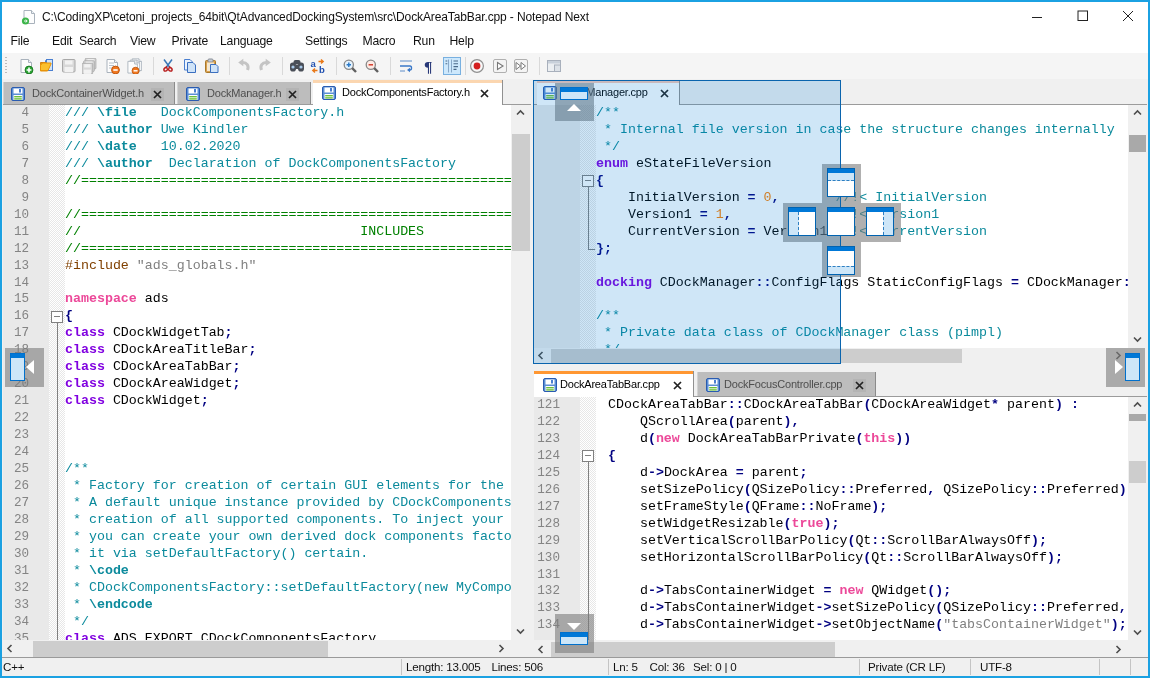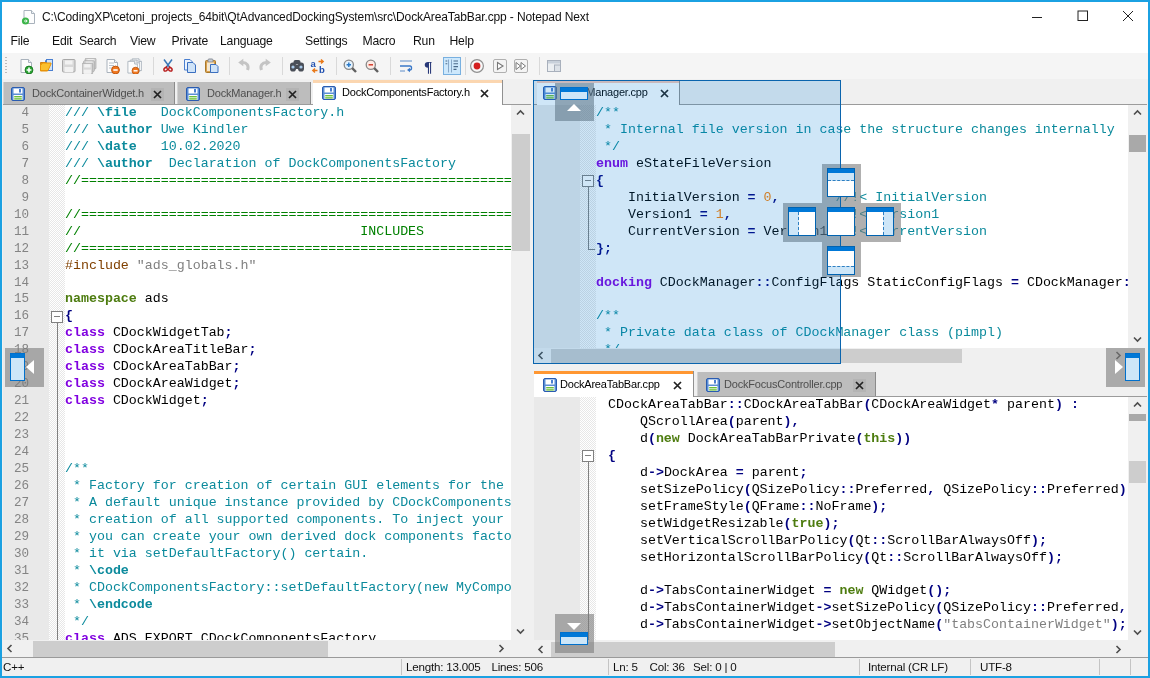--- a/index.html
+++ b/index.html
@@ -16,21 +16,21 @@
 .tabline{position:absolute;height:1px;background:#9b9b9b}
 .tab{position:absolute;font-size:11px;letter-spacing:-0.2px;white-space:nowrap;overflow:hidden}
 .tab.inact{background:#bdbdbd;border-right:1px solid #8b8b8b;border-left:1px solid #d2d2d2;color:#4e4e4e}
 .tab.act{background:#fff;color:#000;border-right:1px solid #909090}
 .tstrip{position:absolute;left:0;top:0;right:0;height:3px}
 .ed{position:absolute;background:#fff;overflow:hidden}
 .gut{position:absolute;left:0;top:0;bottom:0;background:#e9e9e9}
 .fold{position:absolute;top:0;bottom:0;background-image:repeating-conic-gradient(#e7e7e7 0% 25%,#ffffff 0% 50%);background-size:2px 2px}
 pre.code{position:absolute;font-family:"Liberation Mono",monospace;font-size:13.3px;line-height:16.95px;color:#000}
 pre.nums{position:absolute;font-family:"Liberation Mono",monospace;font-size:12.6px;line-height:16.95px;color:#848484;text-align:right}
-.d{color:#0b8a9c}.c{color:#008000}.k1{color:#4d7c0f;font-weight:bold}.k2{color:#8000e0;font-weight:bold}
+.d{color:#0b8a9c}.c{color:#008000}.k1{color:#ec4899;font-weight:bold}.k2{color:#8000e0;font-weight:bold}
 .pp{color:#804000}.str{color:#808080}.num{color:#ff8000}.op{color:#000080;font-weight:bold}
 .sb{position:absolute;background:#f0f0f0}
 .sbt{position:absolute;background:#cdcdcd}
 .sbt2{position:absolute;background:#a9a9a9}
 .fline{position:absolute;width:1px;background:#808080}
 .fbox{position:absolute;width:12px;height:12px;background:#fff;border:1px solid #808080}
 .fbox:after{content:"";position:absolute;left:2px;right:2px;top:4px;height:1px;background:#808080}
 #statusbar{left:2px;top:657px;width:1146px;height:19px;background:#f0f0f0;border-top:1px solid #9a9a9a}
 .st{position:absolute;top:2px;font-size:11.6px;letter-spacing:-0.2px;color:#111;white-space:pre}
 .ssep{position:absolute;top:1px;width:1px;height:16px;background:#c4c4c4}
@@ -438,20 +438,34 @@
     </svg>
     <span class="abs" style="left:26px;top:6px;color:#4e4e4e">DockFocusController.cpp</span>
     <svg class="abs" style="left:155px;top:7px" width="13" height="13" viewBox="0 0 13 13">
       <rect x="0" y="0" width="13" height="13" fill="#b4b4b4"></rect>
       <path d="M3 3 L10 10 M10 3 L3 10" stroke="#222" stroke-width="1.7"></path>
     </svg>
   </div>
 <div class="ed" style="left:534px;top:397px;width:594px;height:243px">
 <div class="gut" style="width:46px"></div>
 <div class="fold" style="left:46px;width:16px"></div>
+<pre class="nums" style="left:0;top:0;width:26px">121
+122
+123
+124
+125
+126
+127
+128
+129
+130
+131
+132
+133
+134</pre>
 <pre class="code" style="left:74px;top:0">CDockAreaTabBar<span class="op">::</span>CDockAreaTabBar<span class="op">(</span>CDockAreaWidget<span class="op">*</span> parent<span class="op">)</span> <span class="op">:</span>
     QScrollArea<span class="op">(</span>parent<span class="op">),</span>
     d<span class="op">(</span><span class="k1">new</span> DockAreaTabBarPrivate<span class="op">(</span><span class="k1">this</span><span class="op">))</span>
 <span class="op">{</span>
     d<span class="op">-&gt;</span>DockArea <span class="op">=</span> parent<span class="op">;</span>
     setSizePolicy<span class="op">(</span>QSizePolicy<span class="op">::</span>Preferred<span class="op">,</span> QSizePolicy<span class="op">::</span>Preferred<span class="op">);</span>
     setFrameStyle<span class="op">(</span>QFrame<span class="op">::</span>NoFrame<span class="op">);</span>
     setWidgetResizable<span class="op">(</span><span class="k1">true</span><span class="op">);</span>
     setVerticalScrollBarPolicy<span class="op">(</span>Qt<span class="op">::</span>ScrollBarAlwaysOff<span class="op">);</span>
     setHorizontalScrollBarPolicy<span class="op">(</span>Qt<span class="op">::</span>ScrollBarAlwaysOff<span class="op">);</span>
@@ -515,21 +529,21 @@
 <div class="tri" style="left:567px;top:104px;border-left:7px solid transparent;border-right:7px solid transparent;border-bottom:7px solid #fff"></div>
 <div class="hrect" style="left:560px;top:632px"></div>
 <div class="tri" style="left:567px;top:623px;border-left:7px solid transparent;border-right:7px solid transparent;border-top:7px solid #fff"></div>
 <div id="statusbar" class="abs">
 <span class="st" style="left:1px">C++</span>
 <span class="st" style="left:404px">Length: 13.005</span>
 <span class="st" style="left:489.5px">Lines: 506</span>
 <span class="st" style="left:611px">Ln: 5</span>
 <span class="st" style="left:647.5px">Col: 36</span>
 <span class="st" style="left:691px">Sel: 0 | 0</span>
-<span class="st" style="left:866px">Internal (CR LF)</span>
+<span class="st" style="left:866px">Private (CR LF)</span>
 <span class="st" style="left:978px">UTF-8</span>
 <div class="ssep" style="left:399px"></div>
 <div class="ssep" style="left:606px"></div>
 <div class="ssep" style="left:857px"></div>
 <div class="ssep" style="left:968px"></div>
 <div class="ssep" style="left:1097px"></div>
 <div class="ssep" style="left:1128px"></div>
 
 </div>
 <div id="frame"></div>

